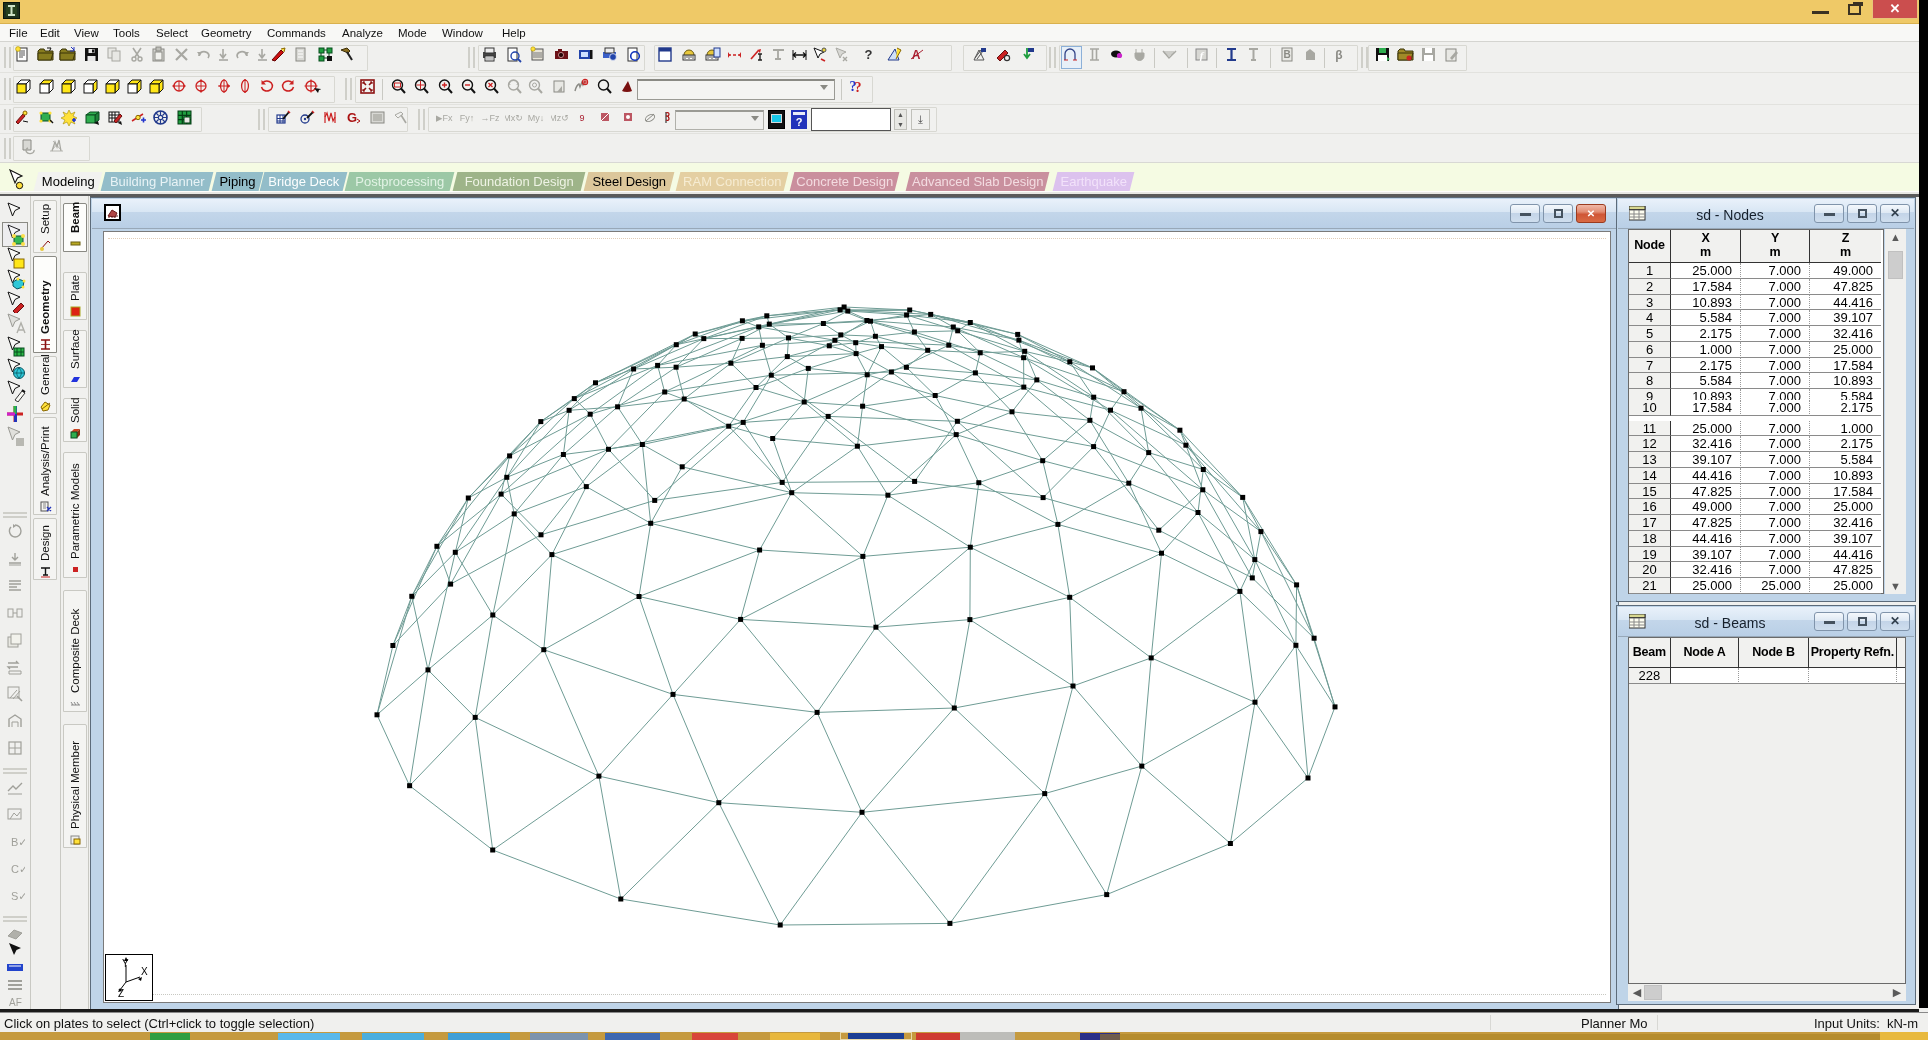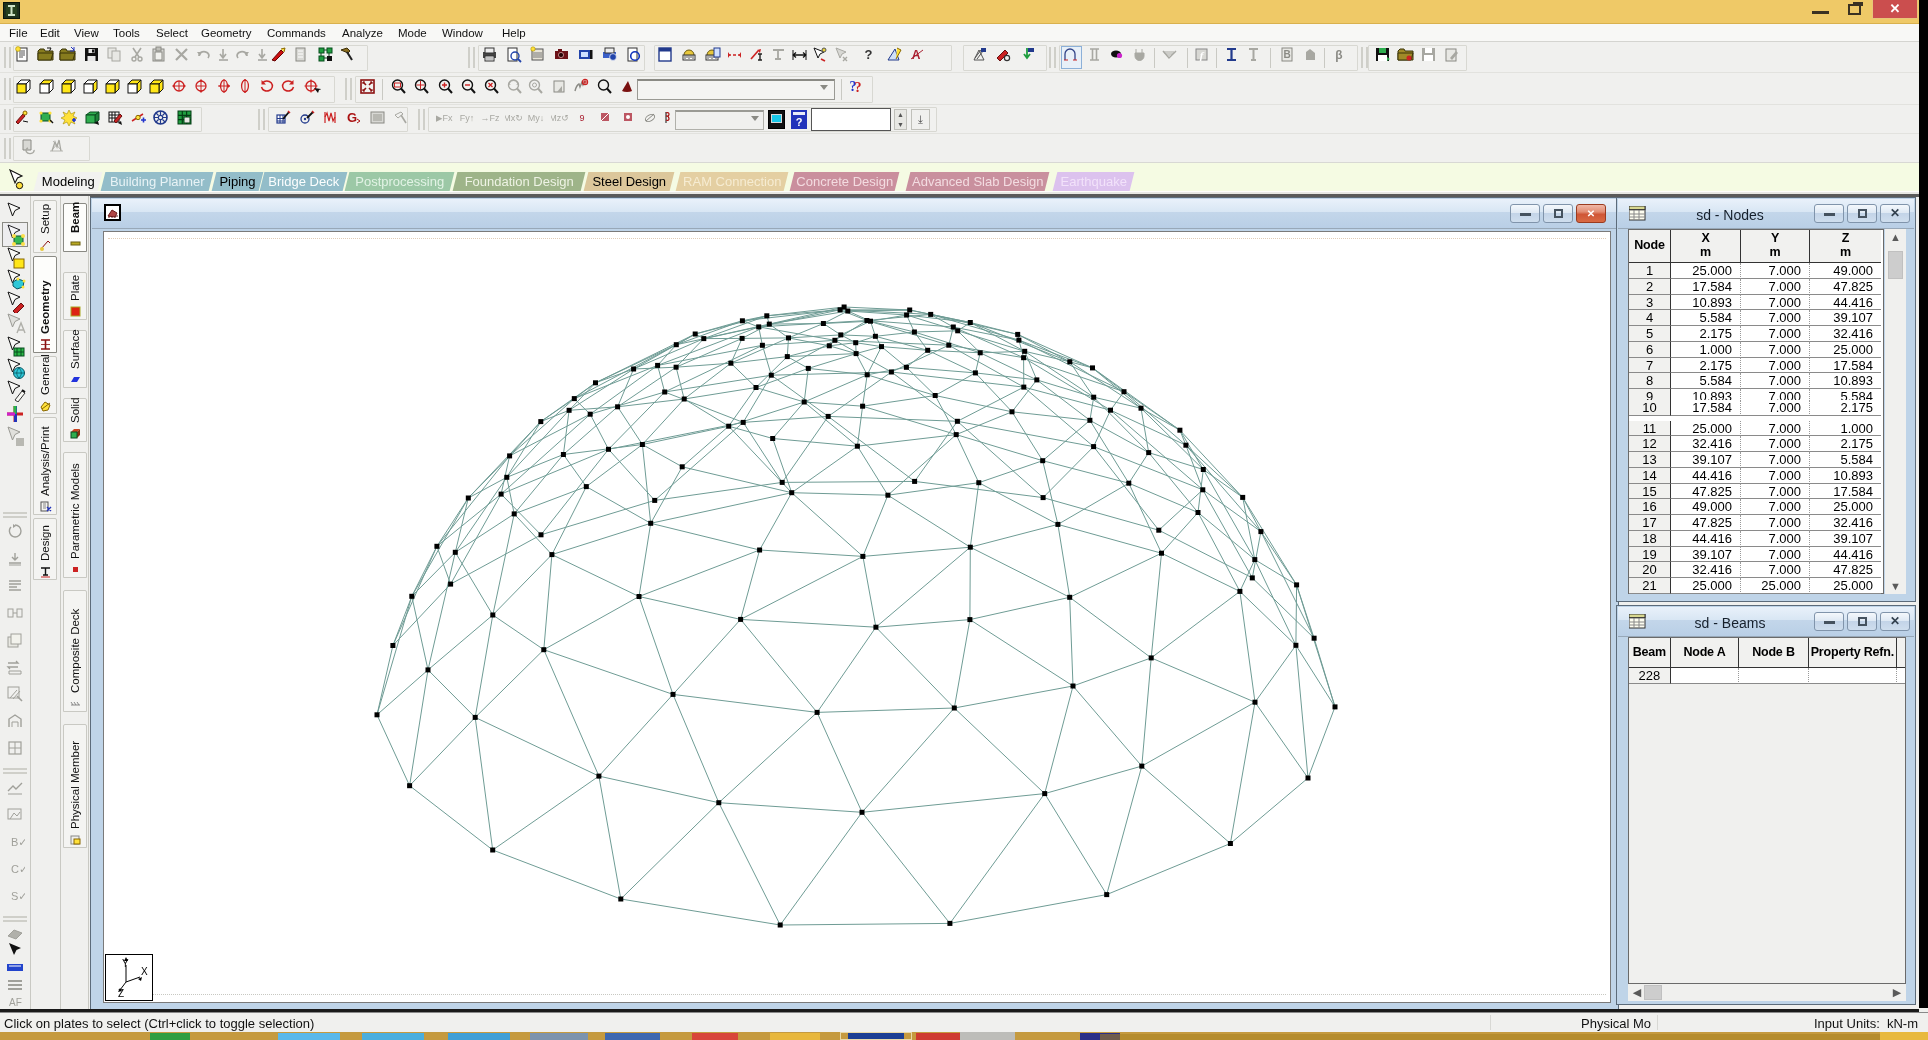--- a/index.html
+++ b/index.html
@@ -2015,21 +2015,21 @@
       </div>
       <div class="sb" style="left:11px;top:378px;width:278px;height:17px">
         <div class="sbarr" style="left:2px;top:2px;width:14px">◀</div>
         <div class="sbthumb" style="left:16px;top:1px;width:18px;height:15px"></div>
         <div class="sbarr" style="right:2px;top:2px;width:14px">▶</div>
       </div>
     </div>
 <div id="statusbar">
 <span class="abs" style="left:4px;top:3px">Click on plates to select (Ctrl+click to toggle selection)</span>
 <div class="abs" style="left:1490px;top:2px;bottom:2px;width:1px;background:#d8d8d4"></div>
-<span class="abs" style="left:1581px;top:3px">Physical Mo</span>
+<span class="abs" style="left:1581px;top:3px">Planner Mo</span>
 <div class="abs" style="left:1657px;top:2px;bottom:2px;width:1px;background:#d8d8d4"></div>
 <span class="abs" style="left:1814px;top:3px">Input Units:&nbsp; kN-m</span>
 </div>
 <div id="taskbar">
       <div class="abs" style="left:150px;top:1px;width:40px;height:7px;background:#2f9e41"></div>
       <div class="abs" style="left:278px;top:1px;width:62px;height:7px;background:#5ab8ea"></div>
       <div class="abs" style="left:362px;top:1px;width:62px;height:7px;background:#4aaede"></div>
       <div class="abs" style="left:448px;top:1px;width:62px;height:7px;background:#3f9fd6"></div>
       <div class="abs" style="left:530px;top:1px;width:58px;height:7px;background:#7c93ad"></div>
       <div class="abs" style="left:605px;top:1px;width:55px;height:7px;background:#3e68b0"></div>

